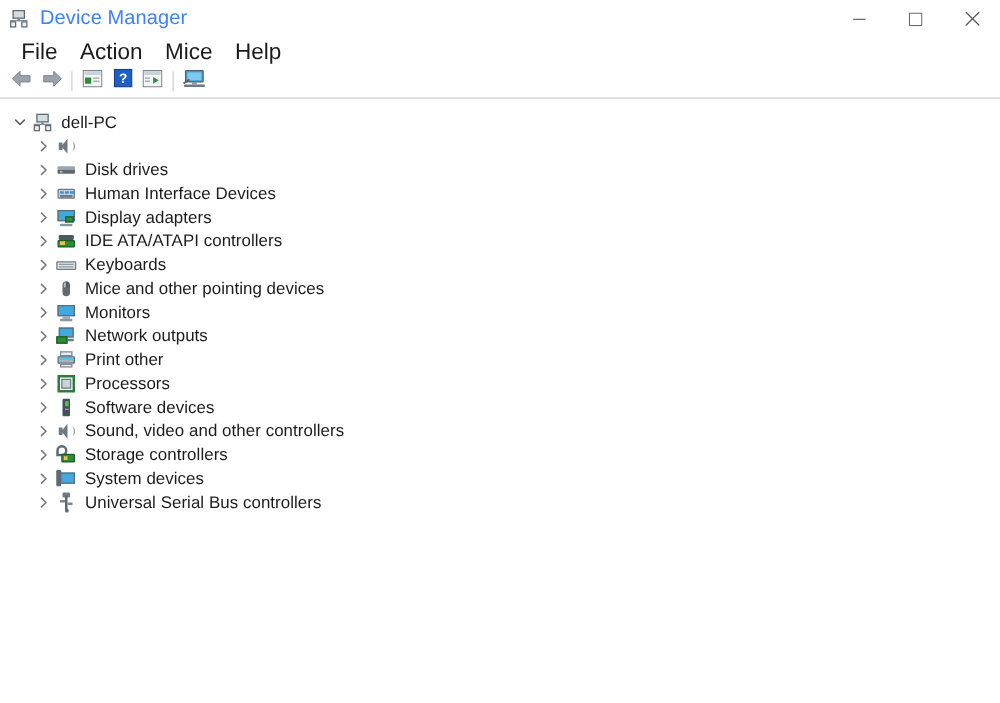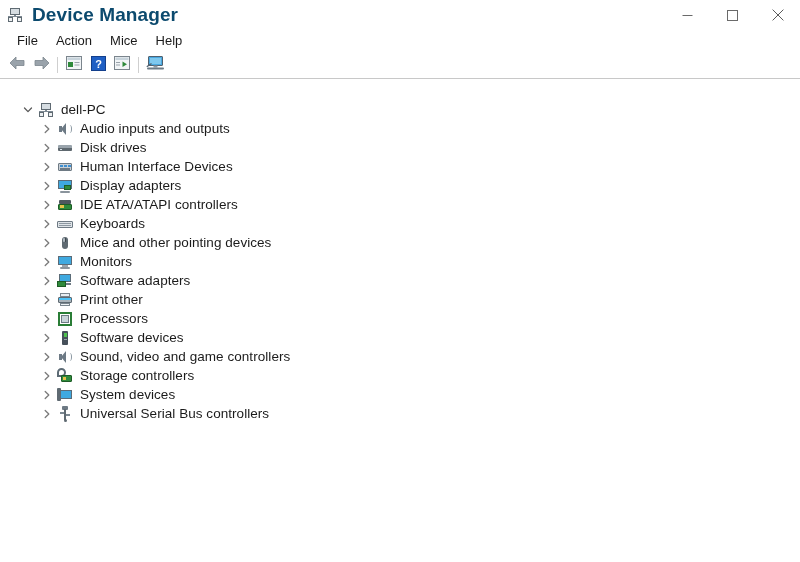--- a/index.html
+++ b/index.html
@@ -35,25 +35,24 @@
   }
   .titlebar-icon {
     width: 16px;
     height: 16px;
     margin-left: 7px;
     margin-right: 9px;
     flex: 0 0 16px;
     position: relative;
   }
   .title-text {
-    font-size: 19px;
-    color: #0c4a6e;
+    font-size: 16px;
+    color: #3b82f6;
     letter-spacing: 0.1px;
     line-height: 30px;
-    font-weight: bold;
   }
   .winbuttons {
     position: absolute;
     top: 0;
     right: 0;
     height: 30px;
     display: flex;
   }
   .winbtn {
     width: 45px;
@@ -70,21 +69,21 @@
   
   .menubar {
     height: 22px;
     flex: 0 0 22px;
     display: flex;
     align-items: center;
     padding-left: 8px;
     background: #ffffff;
   }
   .menu-item {
-    font-size: 13px;
+    font-size: 18px;
     color: #1b1b1b;
     padding: 2px 9px 2px 9px;
     line-height: 16px;
     white-space: nowrap;
   }
 
   
   .toolbar {
     height: 26px;
     flex: 0 0 26px;
@@ -114,21 +113,21 @@
   
   .content {
     flex: 1 1 auto;
     background: #ffffff;
     position: relative;
     overflow: hidden;
     padding-top: 5px;
   }
   .tree {
     list-style: none;
-    margin: 16px;
+    margin: 4px;
     padding: 0;
   }
   .tree-row {
     height: 19px;
     display: flex;
     align-items: center;
     white-space: nowrap;
   }
   .tree-row.root { padding-left: 2px; }
   .tree-row.child { padding-left: 21px; }
@@ -415,21 +414,20 @@
         <span class="chevron">
           <svg width="10" height="10" viewBox="0 0 10 10" aria-hidden="true">
               <path d="M3.2 1.5 L6.8 5 L3.2 8.5" fill="none" stroke="#7a7a7a" stroke-width="1.3" stroke-linecap="round" stroke-linejoin="round"></path>
             </svg>
         </span>
         <span class="node-icon ico">
           <span class="ic-spk-body"></span>
             <span class="ic-spk-cone"></span>
             <span class="ic-spk-wave"></span>
         </span>
-        <span class="node-label">Audio inputs and outputs</span>
       </li>
 
 
       <li class="tree-row child">
         <span class="chevron">
           <svg width="10" height="10" viewBox="0 0 10 10" aria-hidden="true">
               <path d="M3.2 1.5 L6.8 5 L3.2 8.5" fill="none" stroke="#7a7a7a" stroke-width="1.3" stroke-linecap="round" stroke-linejoin="round"></path>
             </svg>
         </span>
         <span class="node-icon ico">
@@ -530,21 +528,21 @@
         <span class="chevron">
           <svg width="10" height="10" viewBox="0 0 10 10" aria-hidden="true">
               <path d="M3.2 1.5 L6.8 5 L3.2 8.5" fill="none" stroke="#7a7a7a" stroke-width="1.3" stroke-linecap="round" stroke-linejoin="round"></path>
             </svg>
         </span>
         <span class="node-icon ico">
           <span class="ic-net-screen"></span>
             <span class="ic-net-pin"></span>
             <span class="ic-net-card"></span>
         </span>
-        <span class="node-label">Software adapters</span>
+        <span class="node-label">Network outputs</span>
       </li>
 
       <li class="tree-row child">
         <span class="chevron">
           <svg width="10" height="10" viewBox="0 0 10 10" aria-hidden="true">
               <path d="M3.2 1.5 L6.8 5 L3.2 8.5" fill="none" stroke="#7a7a7a" stroke-width="1.3" stroke-linecap="round" stroke-linejoin="round"></path>
             </svg>
         </span>
         <span class="node-icon ico">
           <span class="ic-pr-top"></span>
@@ -586,21 +584,21 @@
         <span class="chevron">
           <svg width="10" height="10" viewBox="0 0 10 10" aria-hidden="true">
               <path d="M3.2 1.5 L6.8 5 L3.2 8.5" fill="none" stroke="#7a7a7a" stroke-width="1.3" stroke-linecap="round" stroke-linejoin="round"></path>
             </svg>
         </span>
         <span class="node-icon ico">
           <span class="ic-spk-body"></span>
             <span class="ic-spk-cone"></span>
             <span class="ic-spk-wave"></span>
         </span>
-        <span class="node-label">Sound, video and game controllers</span>
+        <span class="node-label">Sound, video and other controllers</span>
       </li>
 
       <li class="tree-row child">
         <span class="chevron">
           <svg width="10" height="10" viewBox="0 0 10 10" aria-hidden="true">
               <path d="M3.2 1.5 L6.8 5 L3.2 8.5" fill="none" stroke="#7a7a7a" stroke-width="1.3" stroke-linecap="round" stroke-linejoin="round"></path>
             </svg>
         </span>
         <span class="node-icon ico">
           <span class="ic-st-key"></span>

